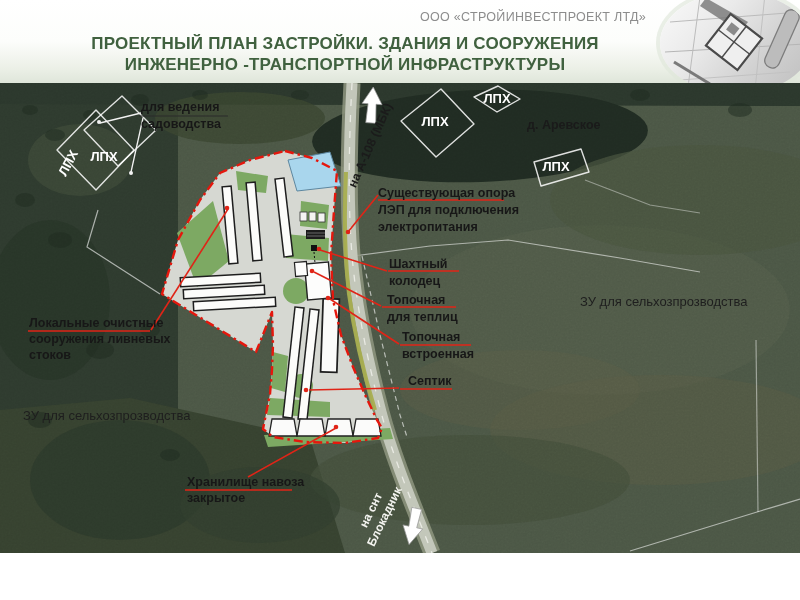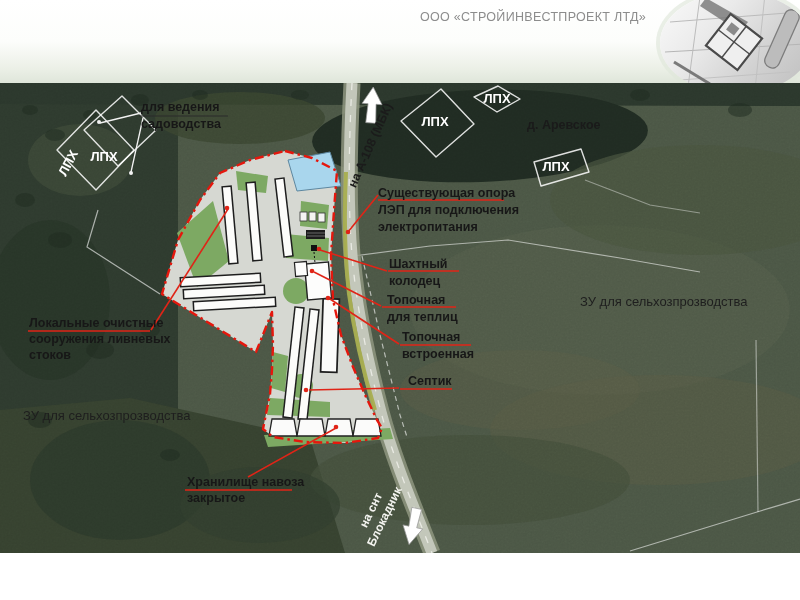--- a/index.html
+++ b/index.html
@@ -28,20 +28,24 @@
   
   .footer{position:absolute;left:0;top:553px;width:800px;height:47px;background:#fff;}
 </style>
 </head>
 <body>
 
 <div class="slide">
 
   <div class="header">
     <div class="company">ООО «СТРОЙИНВЕСТПРОЕКТ ЛТД»</div>
+    <div class="title">
+      <div>ПРОЕКТНЫЙ ПЛАН ЗАСТРОЙКИ. ЗДАНИЯ И СООРУЖЕНИЯ</div>
+      <div>ИНЖЕНЕРНО -ТРАНСПОРТНОЙ  ИНФРАСТРУКТУРЫ</div>
+    </div>
     <div class="corner">
       <svg width="152" height="102" viewBox="0 0 152 102">
         <line x1="10" y1="30" x2="140" y2="20" stroke="#bbb" stroke-width="1"></line>
         <line x1="5" y1="60" x2="145" y2="52" stroke="#b5b5b5" stroke-width="1"></line>
         <line x1="20" y1="88" x2="130" y2="80" stroke="#c2c2c2" stroke-width="1"></line>
         <line x1="40" y1="5" x2="28" y2="95" stroke="#bbb" stroke-width="1"></line>
         <line x1="105" y1="2" x2="95" y2="98" stroke="#c0c0c0" stroke-width="1"></line>
         <polygon points="46,6 88,30 80,40 40,14" fill="#6e6e6e" opacity="0.75"></polygon>
         <g transform="rotate(38 74 50)">
           <rect x="54" y="30" width="40" height="40" fill="#efefef" stroke="#4a4a4a" stroke-width="2.2"></rect>

